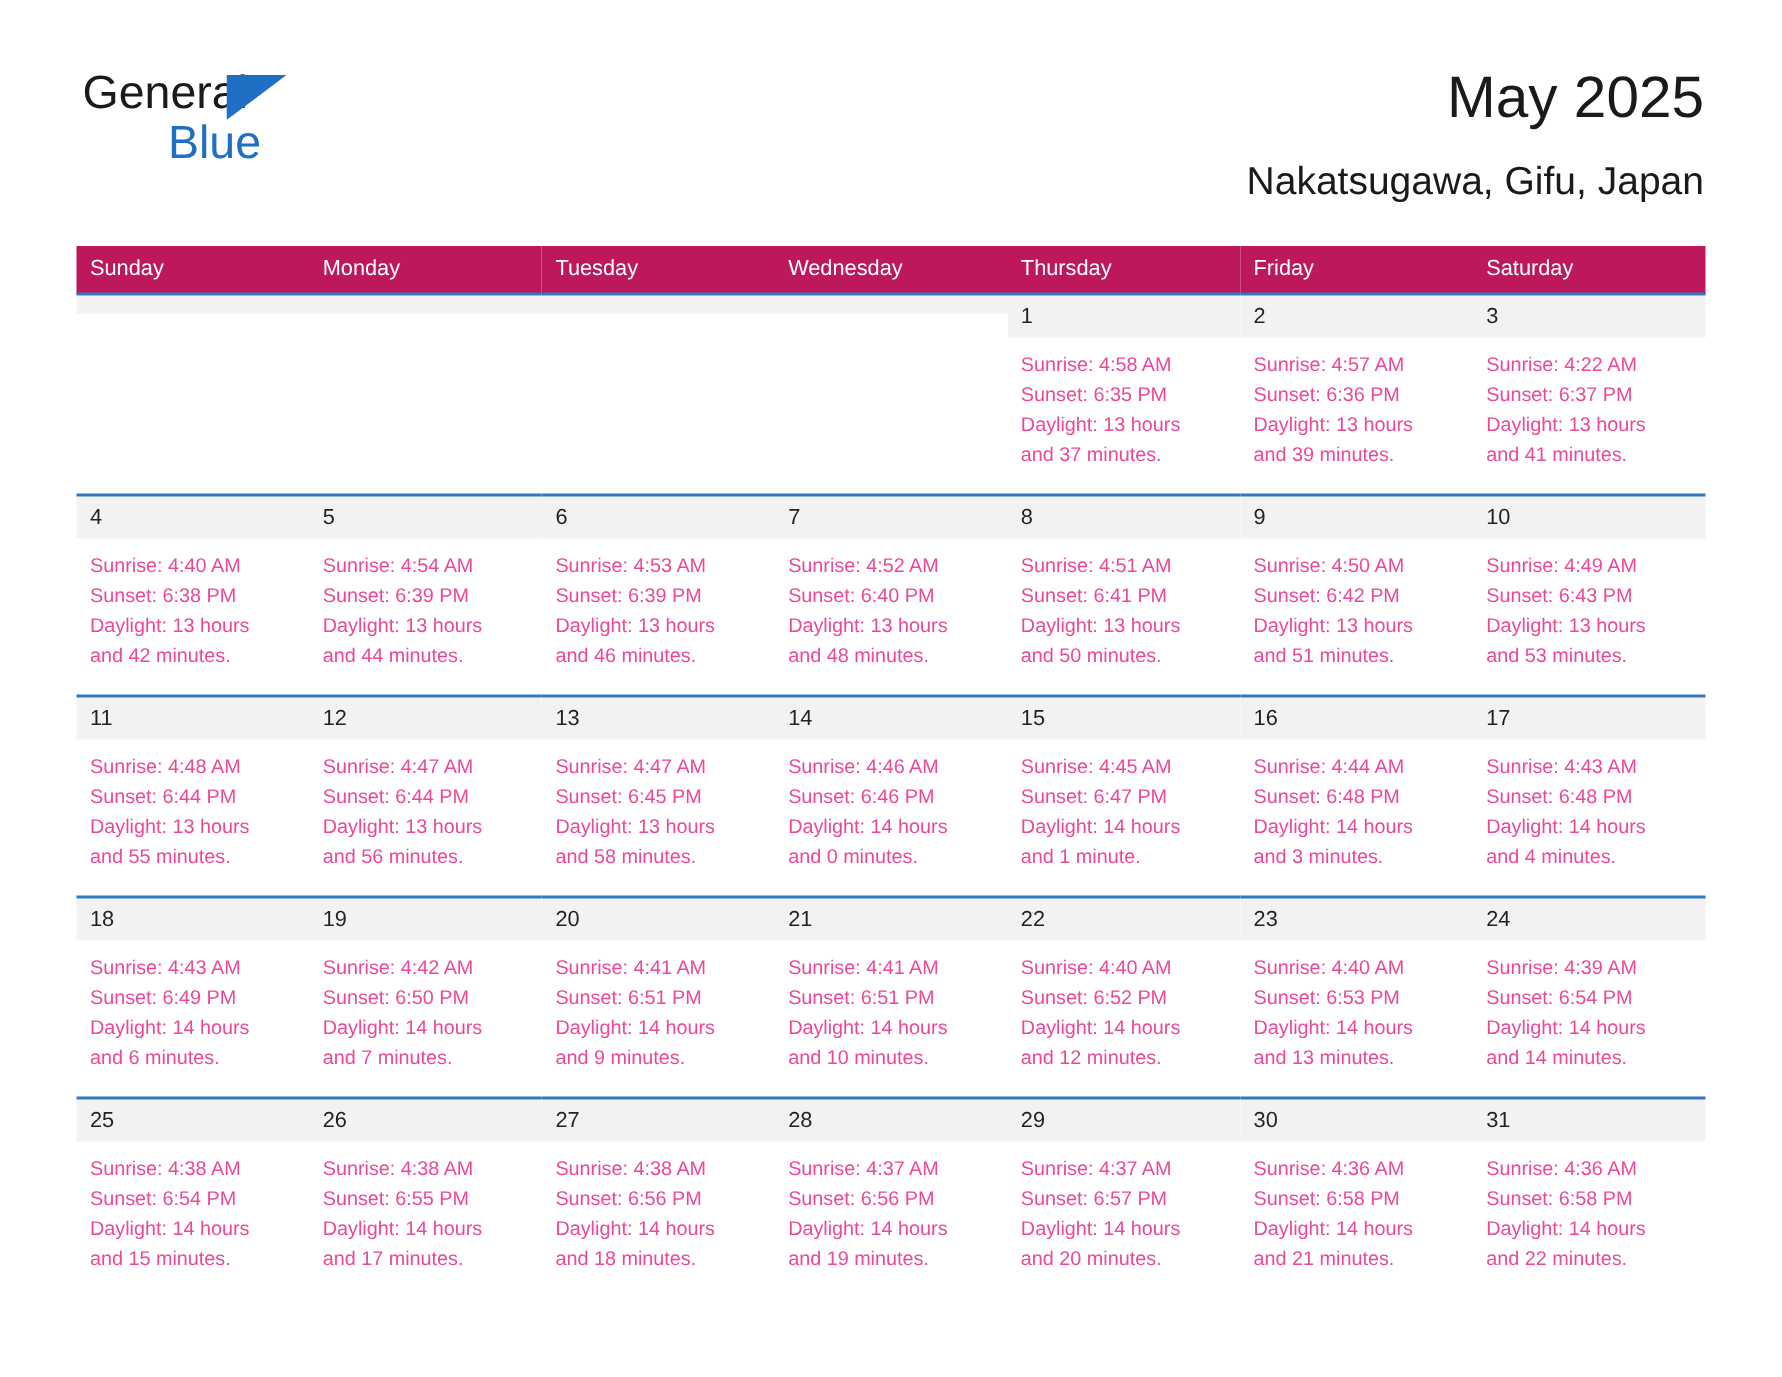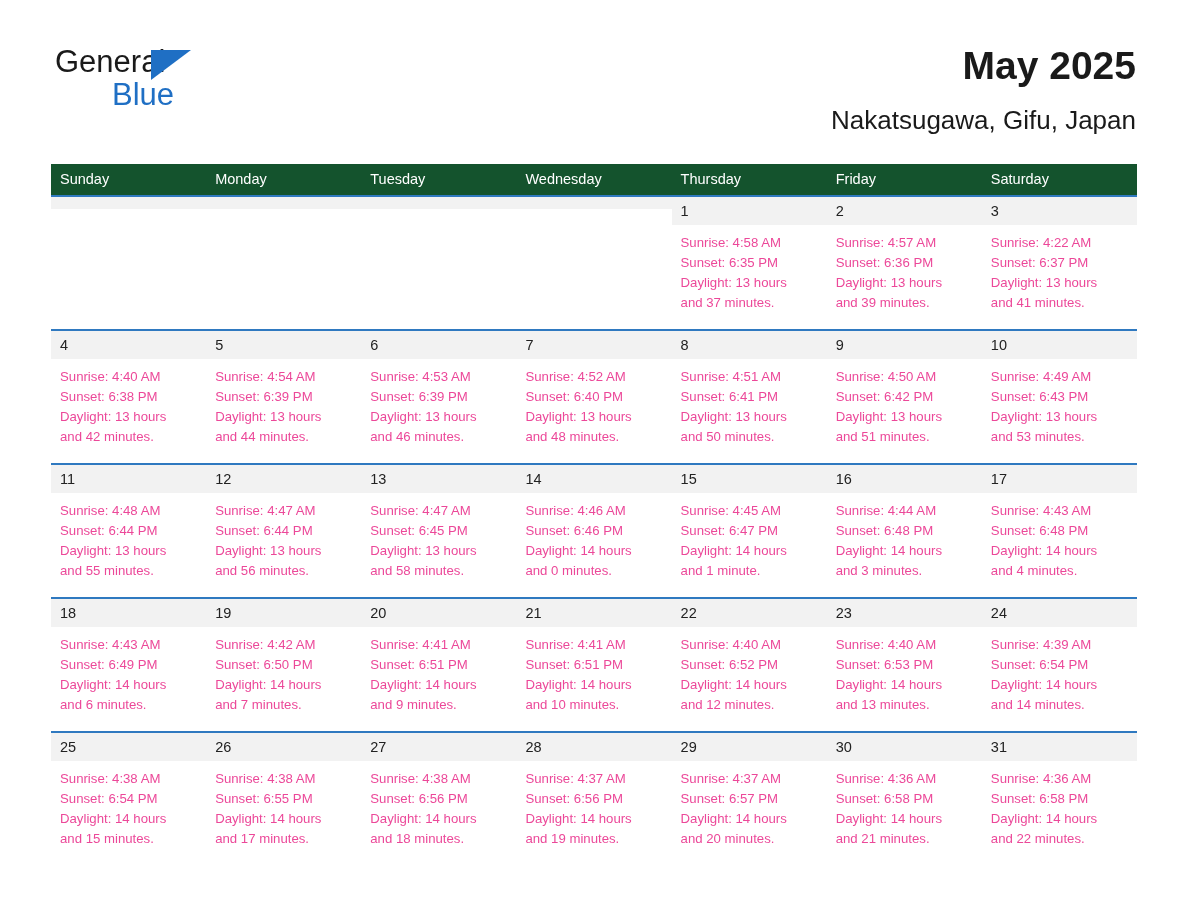--- a/index.html
+++ b/index.html
@@ -44,37 +44,37 @@
     left: 96px;
     width: 40px;
     height: 30px;
   }
   .title-wrap {
     text-align: right;
   }
   .month-title {
     font-size: 39px;
     color: #1a1a1a;
-    font-weight: bold;
+    font-weight: normal;
     margin: 0;
     line-height: 1.05;
   }
   .location {
     font-size: 26px;
     color: #1a1a1a;
     margin-top: 18px;
   }
   table.cal {
     border-collapse: collapse;
     width: 1086px;
     margin: 28px auto 0 auto;
     table-layout: fixed;
   }
   table.cal th {
-    background: #14532d;
+    background: #be185d;
     color: #ffffff;
     font-weight: normal;
     font-size: 14.5px;
     text-align: left;
     padding: 7px 0 8px 9px;
     border: none;
   }
   table.cal td {
     vertical-align: top;
     width: 155px;

